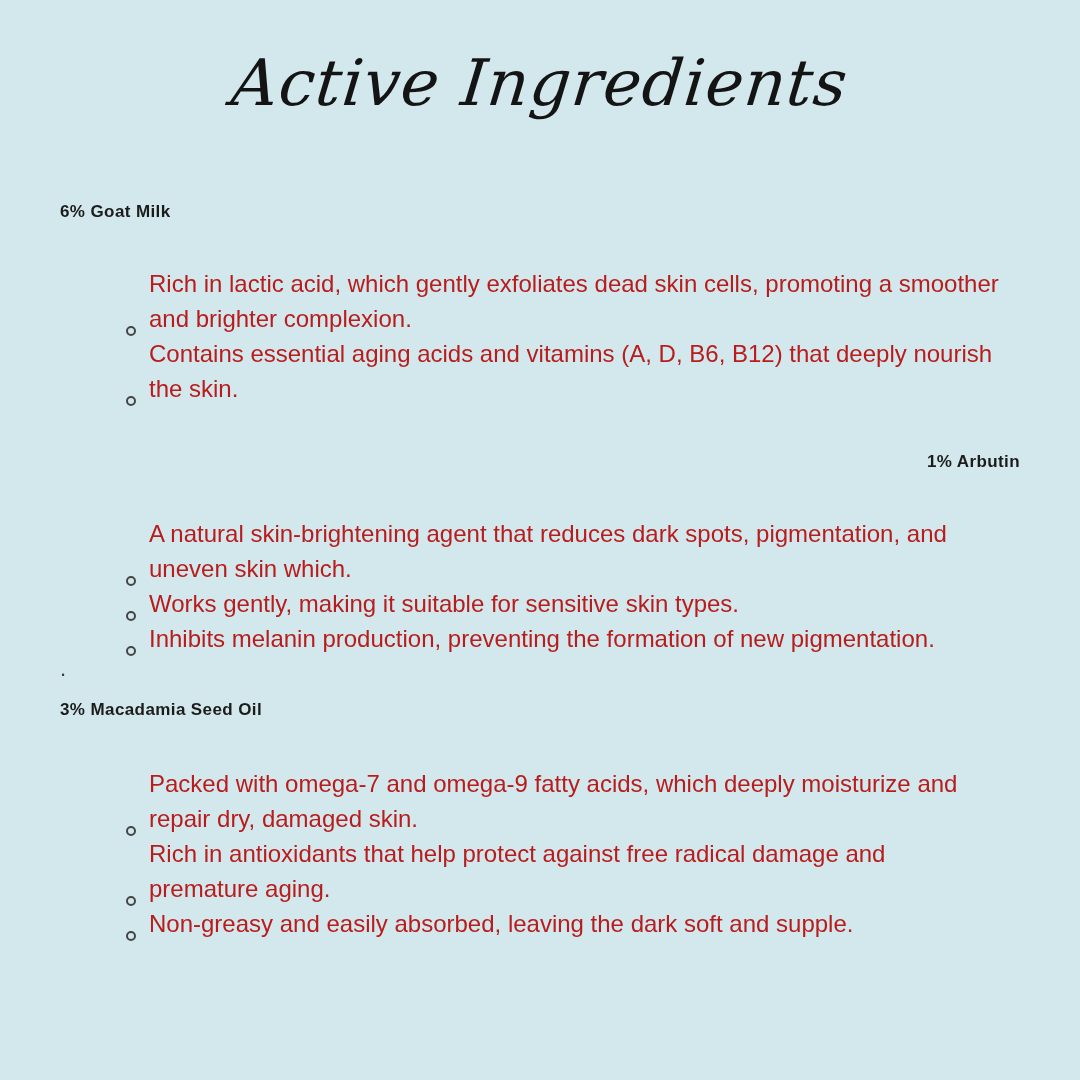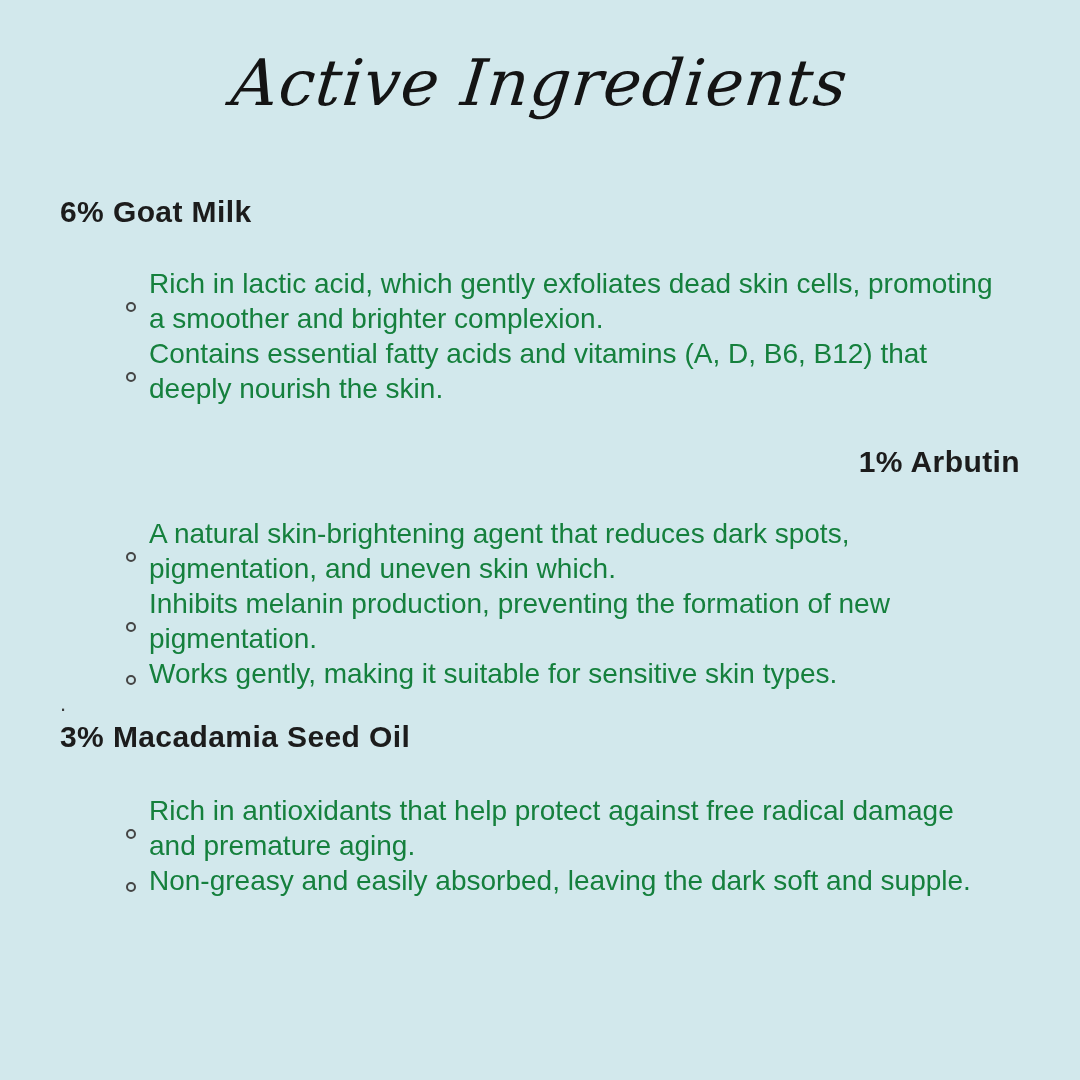--- a/index.html
+++ b/index.html
@@ -30,43 +30,43 @@
     font-size: 64px;
     letter-spacing: 1px;
     color: #141414;
     transform: skewX(-6deg);
   }
 
   main.content { padding: 0 60px; }
 
   h2.section-heading {
     margin: 0;
-    font-size: 30px;
+    font-size: 17px;
     line-height: 28px;
     font-weight: 700;
     letter-spacing: 0.4px;
     color: #1c1c1c;
   }
   .sec-1 h2.section-heading { margin-top: 46px; }
   .sec-2 h2.section-heading { margin-top: 42px; text-align: right; }
-  .sec-3 h2.section-heading { margin-top: 8px; }
+  .sec-3 h2.section-heading { margin-top: 16px; }
 
   ul.bullet-list {
     list-style: none;
     margin: 40px 0 0 0;
     padding: 0 0 0 66px;
   }
   .sec-3 ul.bullet-list { margin-top: 42px; }
 
   li.list-item {
     display: flex;
-    align-items: center;
-    font-size: 28px;
+    align-items: flex-end;
+    font-size: 24px;
     line-height: 35px;
-    color: #15803d;
+    color: #b91c1c;
   }
   .bullet-circle {
     flex: 0 0 auto;
     width: 10px;
     height: 10px;
     box-sizing: border-box;
     border: 2px solid #454545;
     border-radius: 50%;
     margin: 12px 13px 0 0;
   }
@@ -95,48 +95,52 @@
 
     <section class="sec-1">
       <h2 class="section-heading">6% Goat Milk</h2>
       <ul class="bullet-list">
         <li class="list-item">
           <span class="bullet-circle"></span>
           <span class="li-text">Rich in lactic acid, which gently exfoliates dead skin cells, promoting a smoother and brighter complexion.</span>
         </li>
         <li class="list-item">
           <span class="bullet-circle"></span>
-          <span class="li-text">Contains essential fatty acids and vitamins (A, D, B6, B12) that deeply nourish the skin.</span>
+          <span class="li-text">Contains essential aging acids and vitamins (A, D, B6, B12) that deeply nourish the skin.</span>
         </li>
       </ul>
     </section>
 
     <section class="sec-2">
       <h2 class="section-heading">1% Arbutin</h2>
       <ul class="bullet-list">
         <li class="list-item">
           <span class="bullet-circle"></span>
           <span class="li-text">A natural skin-brightening agent that reduces dark spots, pigmentation, and uneven skin which.</span>
         </li>
         <li class="list-item">
           <span class="bullet-circle"></span>
-          <span class="li-text">Inhibits melanin production, preventing the formation of new pigmentation.</span>
+          <span class="li-text">Works gently, making it suitable for sensitive skin types.</span>
         </li>
         <li class="list-item">
           <span class="bullet-circle"></span>
-          <span class="li-text">Works gently, making it suitable for sensitive skin types.</span>
+          <span class="li-text">Inhibits melanin production, preventing the formation of new pigmentation.</span>
         </li>
       </ul>
     </section>
 
     <div class="stray-dot">.</div>
 
     <section class="sec-3">
       <h2 class="section-heading">3% Macadamia Seed Oil</h2>
       <ul class="bullet-list">
+        <li class="list-item">
+          <span class="bullet-circle"></span>
+          <span class="li-text">Packed with omega-7 and omega-9 fatty acids, which deeply moisturize and repair dry, damaged skin.</span>
+        </li>
         <li class="list-item">
           <span class="bullet-circle"></span>
           <span class="li-text">Rich in antioxidants that help protect against free radical damage and premature aging.</span>
         </li>
         <li class="list-item">
           <span class="bullet-circle"></span>
           <span class="li-text">Non-greasy and easily absorbed, leaving the dark soft and supple.</span>
         </li>
       </ul>
     </section>

